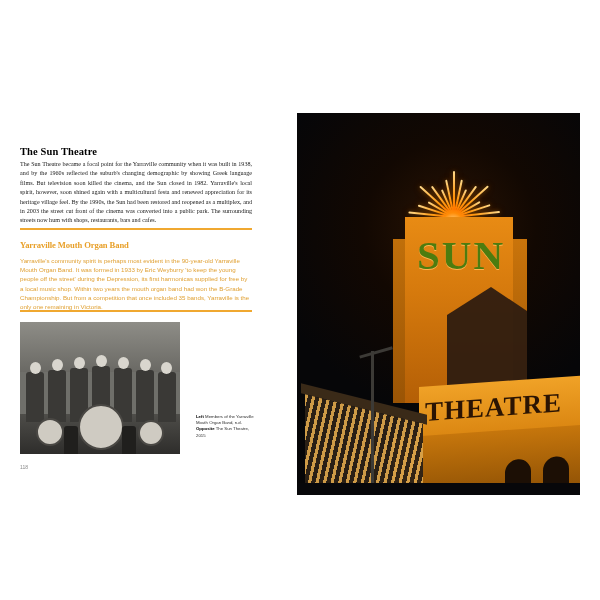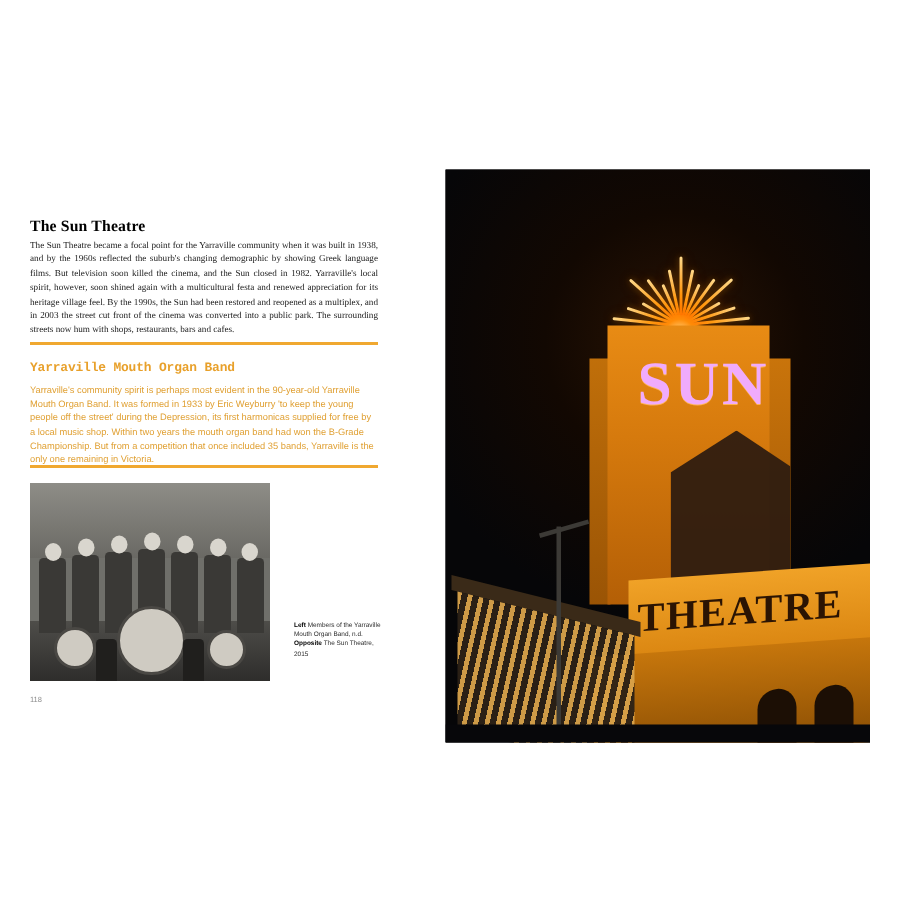--- a/index.html
+++ b/index.html
@@ -63,21 +63,21 @@
     width: 232px;
     left: 20px;
   }
   #rule-1 { top: 228px; }
   #rule-2 { top: 310px; }
 
   #band-title {
     left: 20px;
     top: 240px;
     color: #e8a02a;
-    font-family: Liberation Mono, monospace;
+    font-family: Liberation Serif, serif;
     font-weight: bold;
     font-size: 8.6px;
     letter-spacing: -0.1px;
   }
 
   #band-body {
     position: absolute;
     left: 20px;
     top: 256px;
     width: 230px;
@@ -223,26 +223,26 @@
     height: 164px;
     background: linear-gradient(180deg,#c9740b 0%, #a05705 100%);
   }
 
   
   #sun-sign {
     position: absolute;
     left: 112px;
     top: 118px;
     width: 104px;
-    text-align: right;
+    text-align: center;
     font-family: "Liberation Serif", serif;
     font-weight: bold;
     font-size: 41px;
     letter-spacing: 2px;
-    color: #f0abfc;
+    color: #4d7c0f;
     text-shadow: 0 1px 0 #ffb552;
   }
 
   
   #chevron {
     position: absolute;
     left: 150px;
     top: 174px;
     width: 80px;
     height: 100px;

